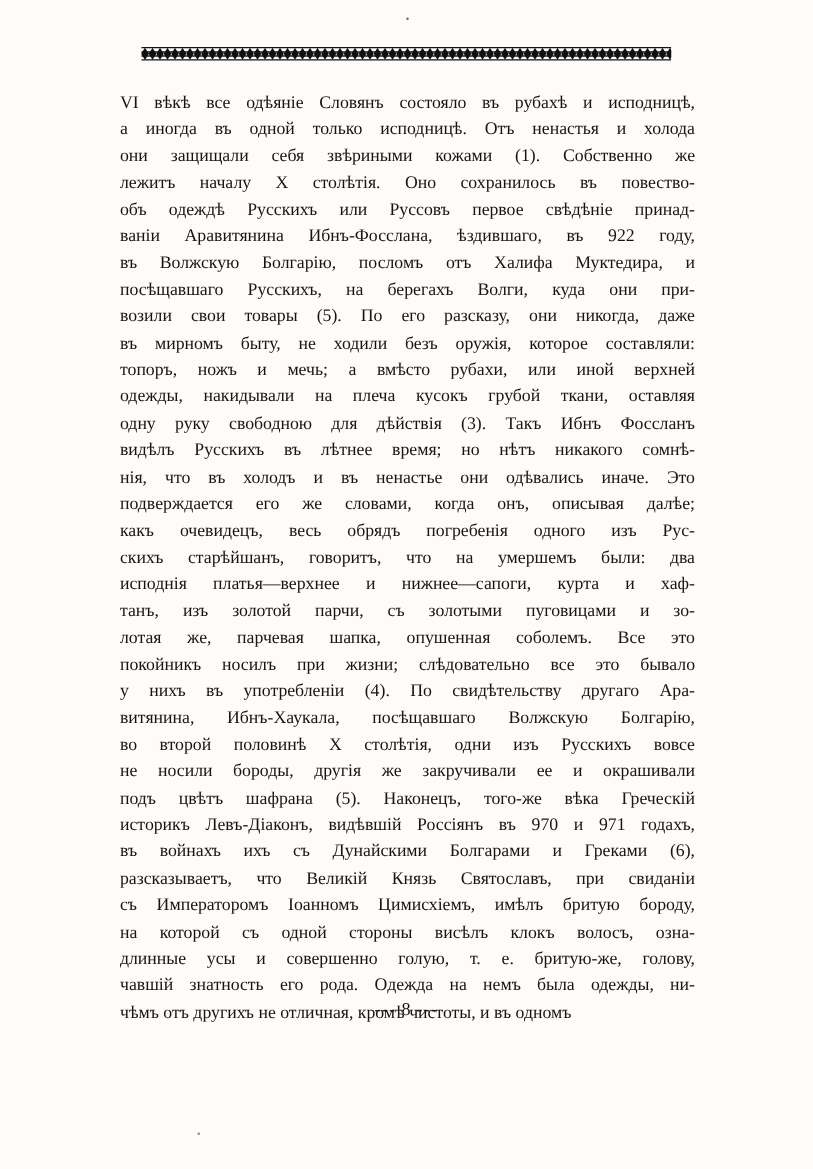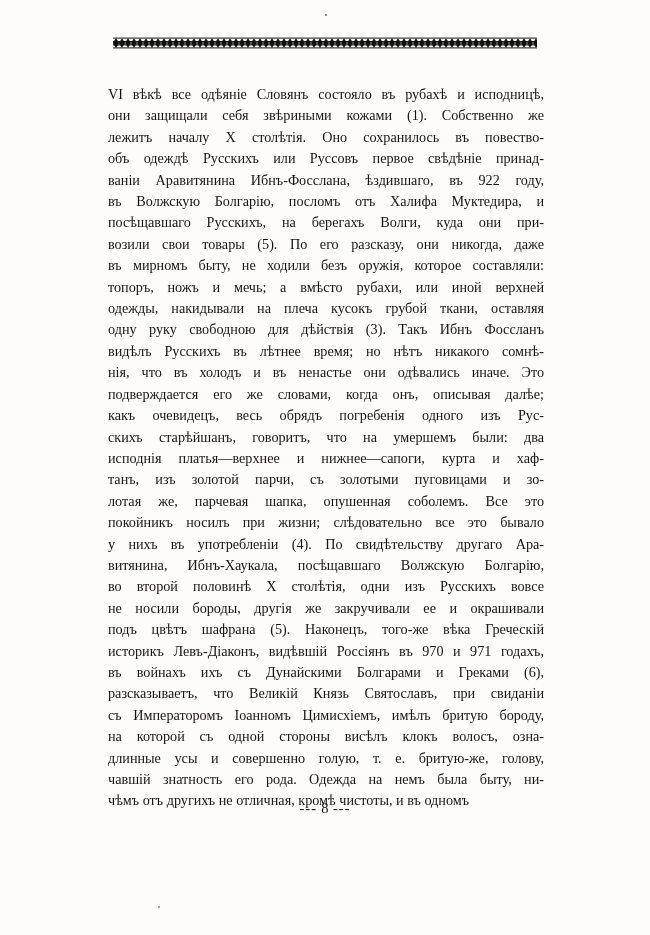--- a/index.html
+++ b/index.html
@@ -32,21 +32,21 @@
     width: 460px;
     font-size: 14.2px;
     line-height: 21.4px;
     color: #171412;
     text-align: justify;
     text-align-last: justify;
     -moz-text-align-last: justify;
     hyphens: none;
   }
   .text-body p {
-    margin: 12px;
+    margin: 0;
     text-indent: 0;
   }
   .ln {
     display: block;
     white-space: nowrap;
   }
   
   .ln {
     text-align: justify;
     text-align-last: justify;
@@ -188,20 +188,21 @@
             <polygon points="414,7 417,2.2 420,7 417,11.8"></polygon>
             <polygon points="420,7 423,2.2 426,7 423,11.8"></polygon>
           </g>
       </g>
     </svg>
   </div>
 
   <div class="text-body">
     <p>
         <span class="ln">VI вѣкѣ все одѣяніе Словянъ состояло въ рубахѣ и исподницѣ,</span>
+        <span class="ln">а иногда въ одной только исподницѣ. Отъ ненастья и холода</span>
         <span class="ln">они защищали себя звѣриными кожами (1). Собственно же</span>
         <span class="ln">лежитъ началу X столѣтія. Оно сохранилось въ повество-</span>
         <span class="ln">объ одеждѣ Русскихъ или Руссовъ первое свѣдѣніе принад-</span>
         <span class="ln">ваніи Аравитянина Ибнъ-Фосслана, ѣздившаго, въ 922 году,</span>
         <span class="ln">въ Волжскую Болгарію, посломъ отъ Халифа Муктедира, и</span>
         <span class="ln">посѣщавшаго Русскихъ, на берегахъ Волги, куда они при-</span>
         <span class="ln">возили свои товары (5). По его разсказу, они никогда, даже</span>
         <span class="ln">въ мирномъ быту, не ходили безъ оружія, которое составляли:</span>
         <span class="ln">топоръ, ножъ и мечь; а вмѣсто рубахи, или иной верхней</span>
         <span class="ln">одежды, накидывали на плеча кусокъ грубой ткани, оставляя</span>
@@ -219,21 +220,21 @@
         <span class="ln">витянина, Ибнъ-Хаукала, посѣщавшаго Волжскую Болгарію,</span>
         <span class="ln">во второй половинѣ X столѣтія, одни изъ Русскихъ вовсе</span>
         <span class="ln">не носили бороды, другія же закручивали ее и окрашивали</span>
         <span class="ln">подъ цвѣтъ шафрана (5). Наконецъ, того-же вѣка Греческій</span>
         <span class="ln">историкъ Левъ-Діаконъ, видѣвшій Россіянъ въ 970 и 971 годахъ,</span>
         <span class="ln">въ войнахъ ихъ съ Дунайскими Болгарами и Греками (6),</span>
         <span class="ln">разсказываетъ, что Великій Князь Святославъ, при свиданіи</span>
         <span class="ln">съ Императоромъ Іоанномъ Цимисхіемъ, имѣлъ бритую бороду,</span>
         <span class="ln">на которой съ одной стороны висѣлъ клокъ волосъ, озна-</span>
         <span class="ln">длинные усы и совершенно голую, т. е. бритую-же, голову,</span>
-        <span class="ln">чавшій знатность его рода. Одежда на немъ была быту, ни-</span>
+        <span class="ln">чавшій знатность его рода. Одежда на немъ была одежды, ни-</span>
         <span class="ln" style="text-align-last: left;">чѣмъ отъ другихъ не отличная, кромѣ чистоты, и въ одномъ</span>
       </p>
   </div>
 
   <div class="folio">
     <span class="dash">---</span>
     <span>8</span>
     <span class="dash">---</span>
   </div>
 

